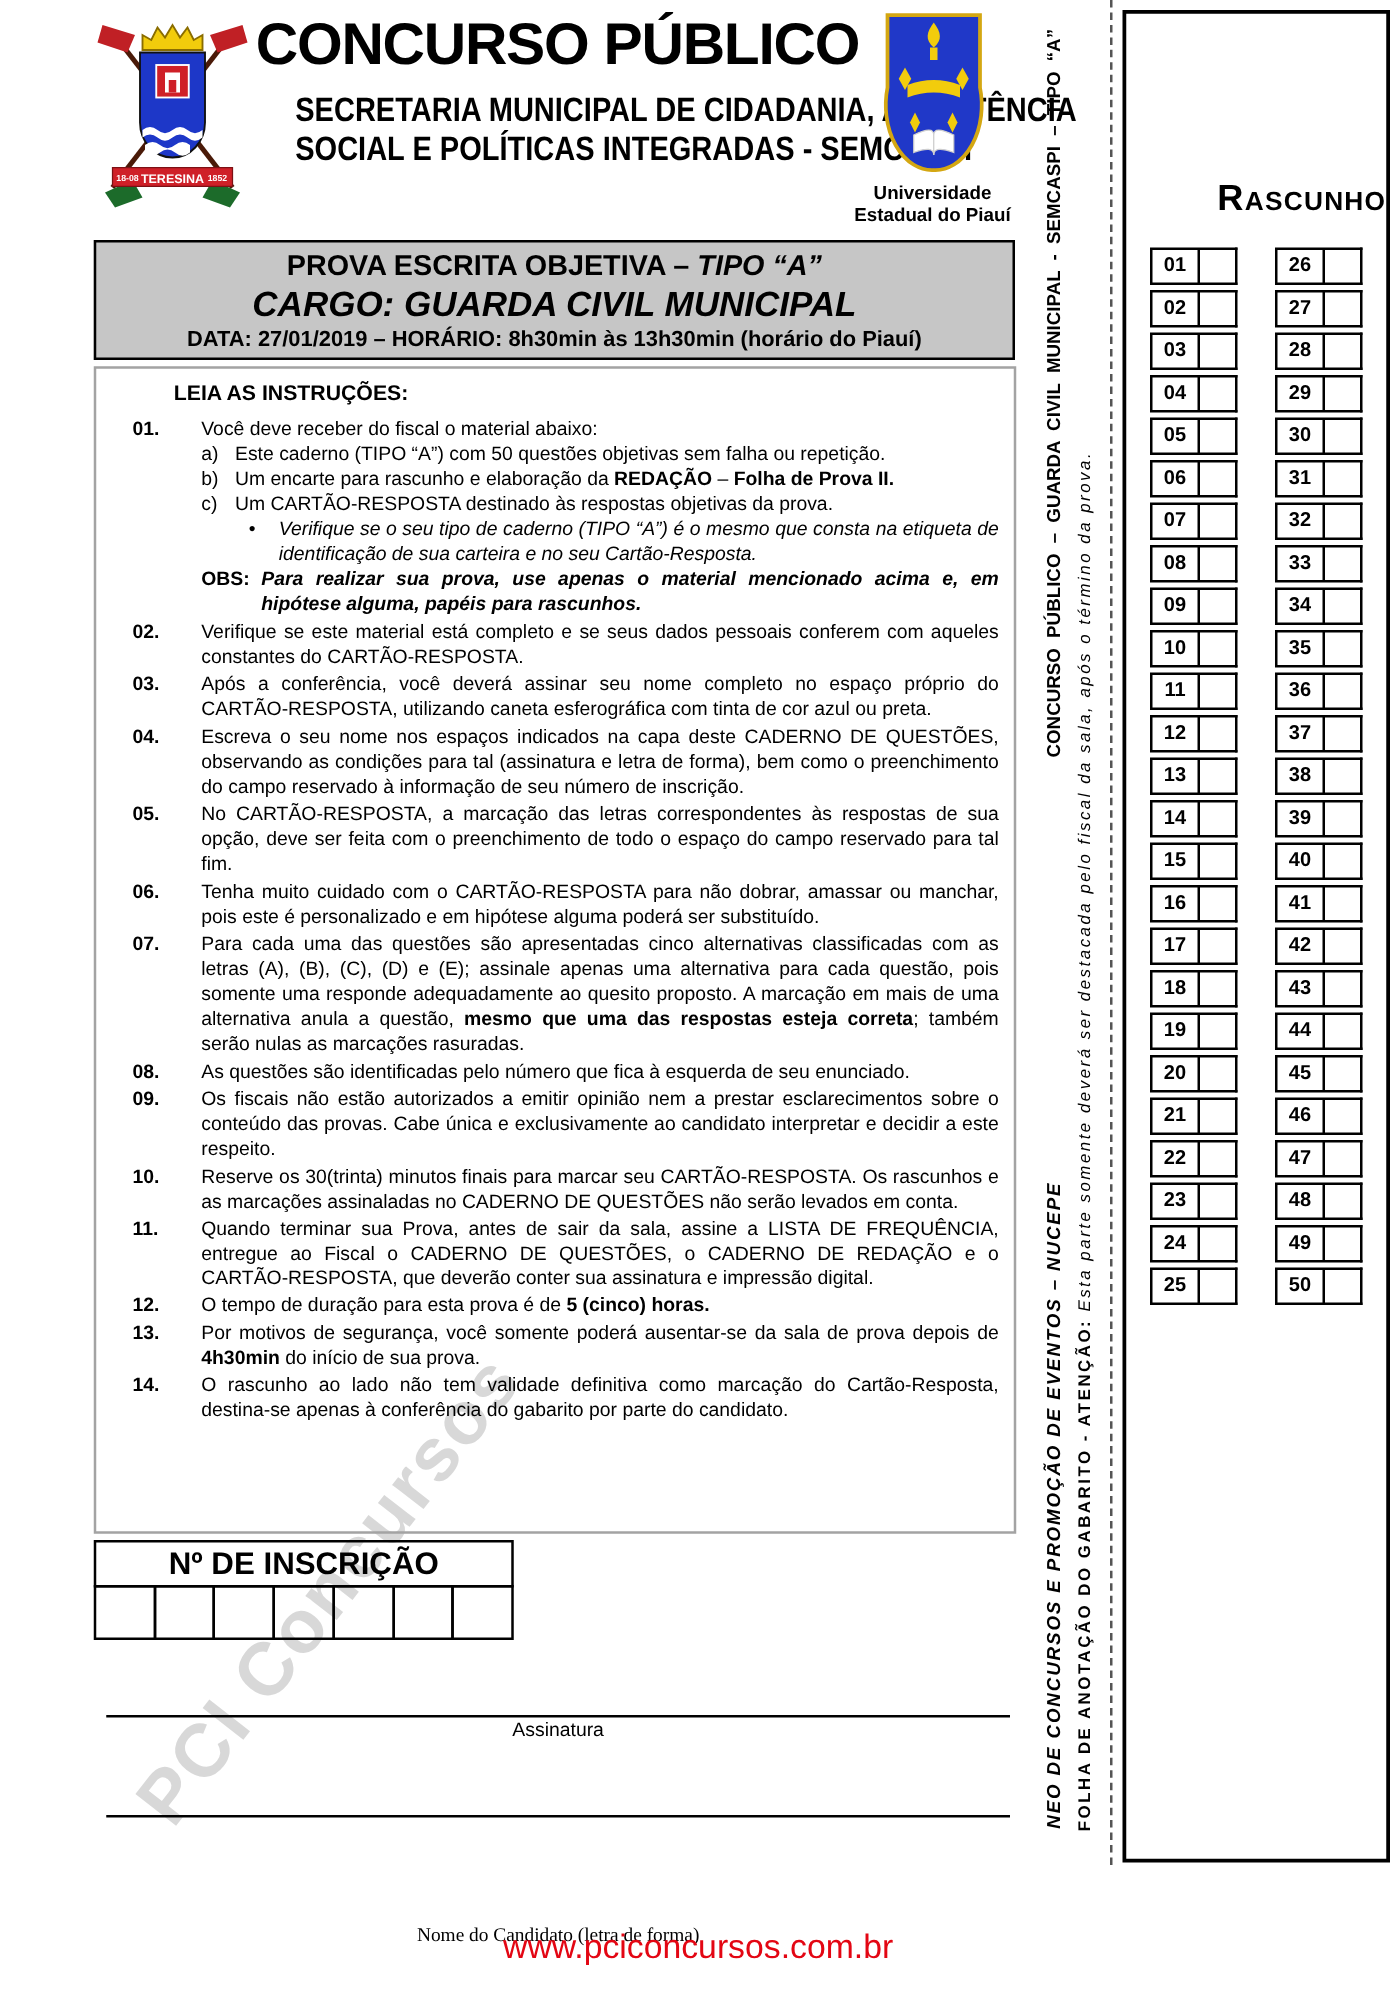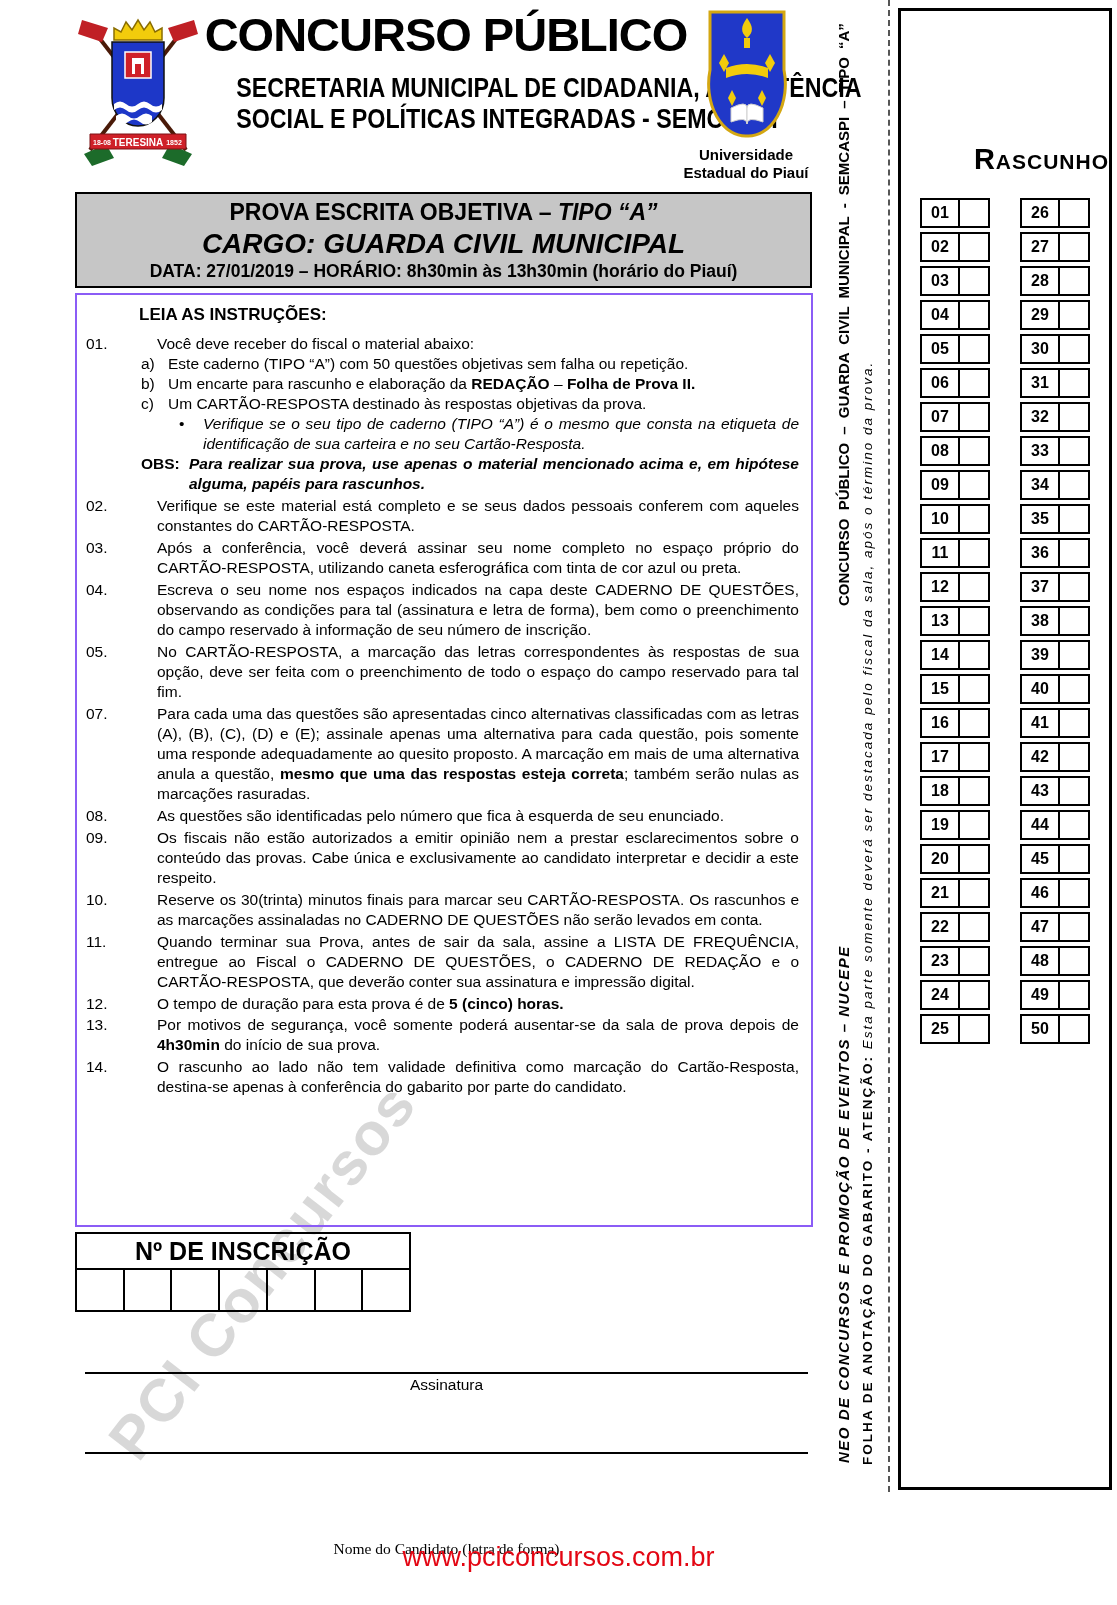--- a/index.html
+++ b/index.html
@@ -23,27 +23,27 @@
 
   
   .exam-box{position:absolute;left:75px;top:192px;width:737px;height:96px;background:#c6c6c6;
             border:2px solid #000;box-sizing:border-box;text-align:center;padding-top:5px;z-index:1;}
   .exam-l1{font-size:23px;font-weight:bold;line-height:1.2;}
   .exam-l1 .type{font-style:italic;}
   .exam-l2{font-size:28px;font-weight:bold;font-style:italic;line-height:1.2;}
   .exam-l3{font-size:17.5px;font-weight:bold;line-height:1.35;}
 
   
-  .ins-box{position:absolute;left:75px;top:293px;width:738px;height:934px;border:2px solid #8b5cf6;
+  .ins-box{position:absolute;left:75px;top:293px;width:738px;height:934px;border:2px solid #a3a3a3;
            box-sizing:border-box;padding:10px 12px 0 6px;z-index:1;background:transparent;}
   .ins-title{margin-left:56px;font-weight:bold;font-size:17px;margin-bottom:9px;}
   .ins-row{display:flex;font-size:15.5px;line-height:1.29;margin-bottom:2px;}
-  .ins-num{width:55px;flex:none;font-weight:normal;padding-left:3px;}
+  .ins-num{width:55px;flex:none;font-weight:bold;padding-left:3px;margin-left:20px;}
   .ins-body{flex:1;}
-  .ins-text{text-align:justify;margin-left:16px;}
+  .ins-text{text-align:justify;}
   .ins-sub{display:flex;}
   .ins-sub .ins-sublabel{flex:none;}
   .ins-sub.letter .ins-sublabel{width:27px;}
   .ins-sub.bullet{margin-left:38px;}
   .ins-sub.bullet .ins-sublabel{width:24px;}
   .ins-sub.obs .ins-sublabel{width:48px;font-weight:bold;}
   .ins-subtext{flex:1;text-align:justify;}
 
   
   .insc-box{position:absolute;left:75px;top:1232px;z-index:1;}
@@ -195,20 +195,26 @@
             <div class="ins-text"><span>Escreva o seu nome nos espaços indicados na capa deste CADERNO DE QUESTÕES, observando as condições para tal (assinatura e letra de forma), bem como o preenchimento do campo reservado à informação de seu número de inscrição.</span></div>
           </div>
         </div>
         <div class="ins-row">
           <div class="ins-num">05.</div>
           <div class="ins-body">
             <div class="ins-text"><span>No CARTÃO-RESPOSTA, a marcação das letras correspondentes às respostas de sua opção, deve ser feita com o preenchimento de todo o espaço do campo reservado para tal fim.</span></div>
           </div>
         </div>
         <div class="ins-row">
+          <div class="ins-num">06.</div>
+          <div class="ins-body">
+            <div class="ins-text"><span>Tenha muito cuidado com o CARTÃO-RESPOSTA para não dobrar, amassar ou manchar, pois este é personalizado e em hipótese alguma poderá ser substituído.</span></div>
+          </div>
+        </div>
+        <div class="ins-row">
           <div class="ins-num">07.</div>
           <div class="ins-body">
             <div class="ins-text"><span>Para cada uma das questões são apresentadas cinco alternativas classificadas com as letras (A), (B), (C), (D) e (E); assinale apenas uma alternativa para cada questão, pois somente uma responde adequadamente ao quesito proposto. A marcação em mais de uma alternativa anula a questão, </span><span class="b ">mesmo que uma das respostas esteja correta</span><span>; também serão nulas as marcações rasuradas.</span></div>
           </div>
         </div>
         <div class="ins-row">
           <div class="ins-num">08.</div>
           <div class="ins-body">
             <div class="ins-text"><span>As questões são identificadas pelo número que fica à esquerda de seu enunciado.</span></div>
           </div>

